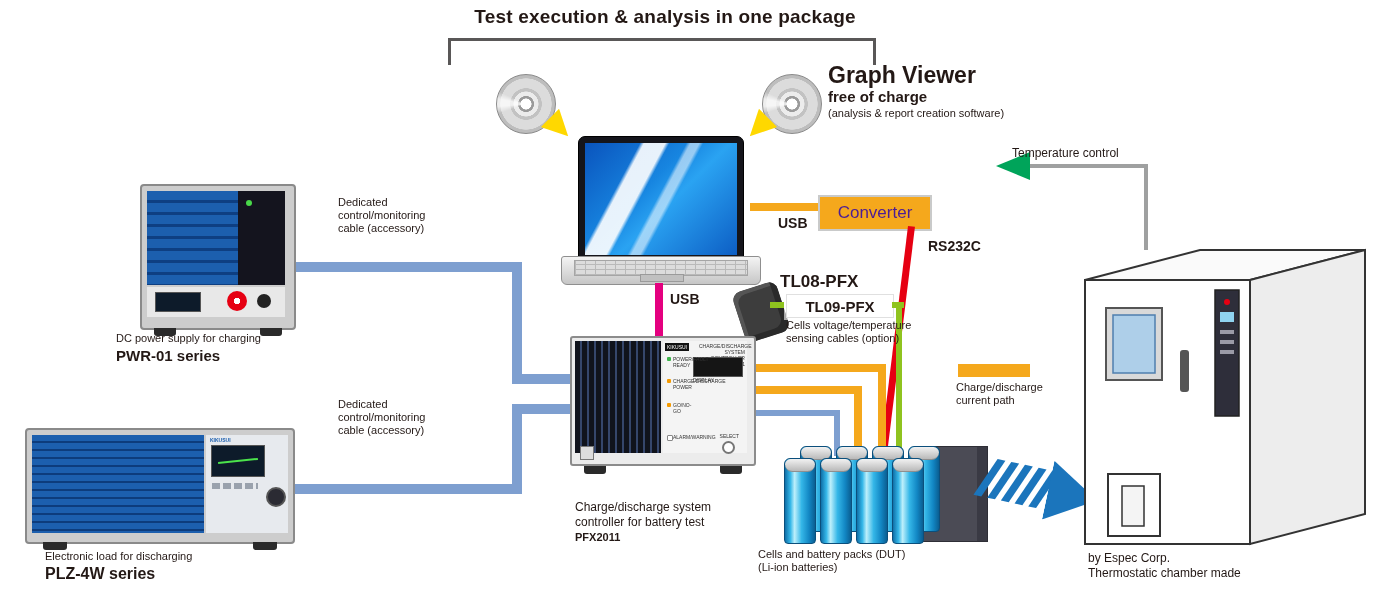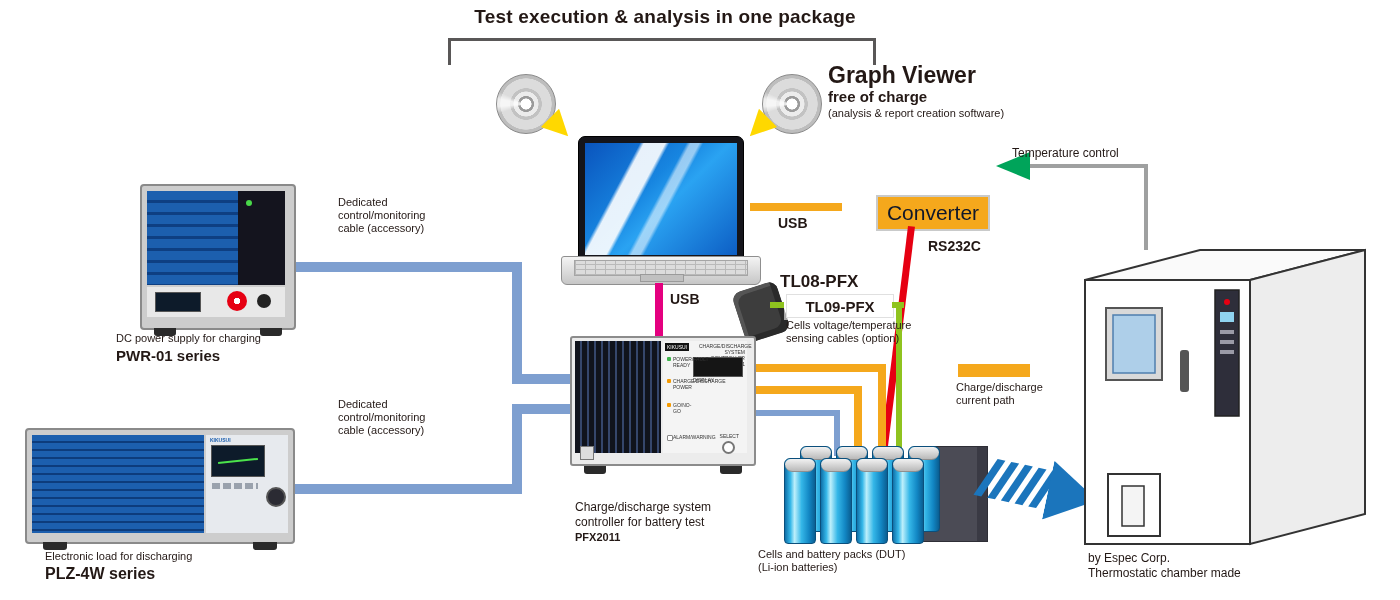--- a/index.html
+++ b/index.html
@@ -34,22 +34,22 @@
   .lap-pad{position:absolute;left:78px;bottom:2px;width:42px;height:6px;background:#c0c0c0;border:1px solid #9a9a9a;}
 
   
   .c-magenta{background:#e4007f;}
   .c-orange{background:#f5a81c;}
   .c-red{background:#e60012;}
   .c-blue{background:#7e9fd0;}
   .c-green{background:#8fc31f;}
   .c-gray{background:#9fa0a0;}
 
-  .converter{left:876px;top:195px;width:110px;height:32px;background:#f5a81c;border:2px solid #c9caca;
-             color:#0f172a;font-size:21px;display:flex;align-items:center;justify-content:center;}
+  .converter{left:818px;top:195px;width:110px;height:32px;background:#f5a81c;border:2px solid #c9caca;
+             color:#4c1d95;font-size:17px;display:flex;align-items:center;justify-content:center;}
 
   .tl-box{left:786px;top:294px;width:106px;height:22px;background:#fff;border:1px solid #e0e0e0;
           font-size:15px;font-weight:bold;display:flex;align-items:center;justify-content:center;box-shadow:0 0 0 2px rgba(255,255,255,.6);}
   .connector-blob{left:738px;top:286px;width:46px;height:52px;background:#3d3d3d;border-radius:9px;
                   transform:rotate(-18deg);box-shadow:inset -6px -6px 0 #2a2a2a,inset 4px 4px 0 #555;}
 
   .green-head{width:34px;height:28px;background:#00a45a;clip-path:polygon(0 50%,100% 0,100% 100%);}
 
   
   .sarrow{left:983px;top:455px;width:118px;height:80px;transform:rotate(12deg);}

